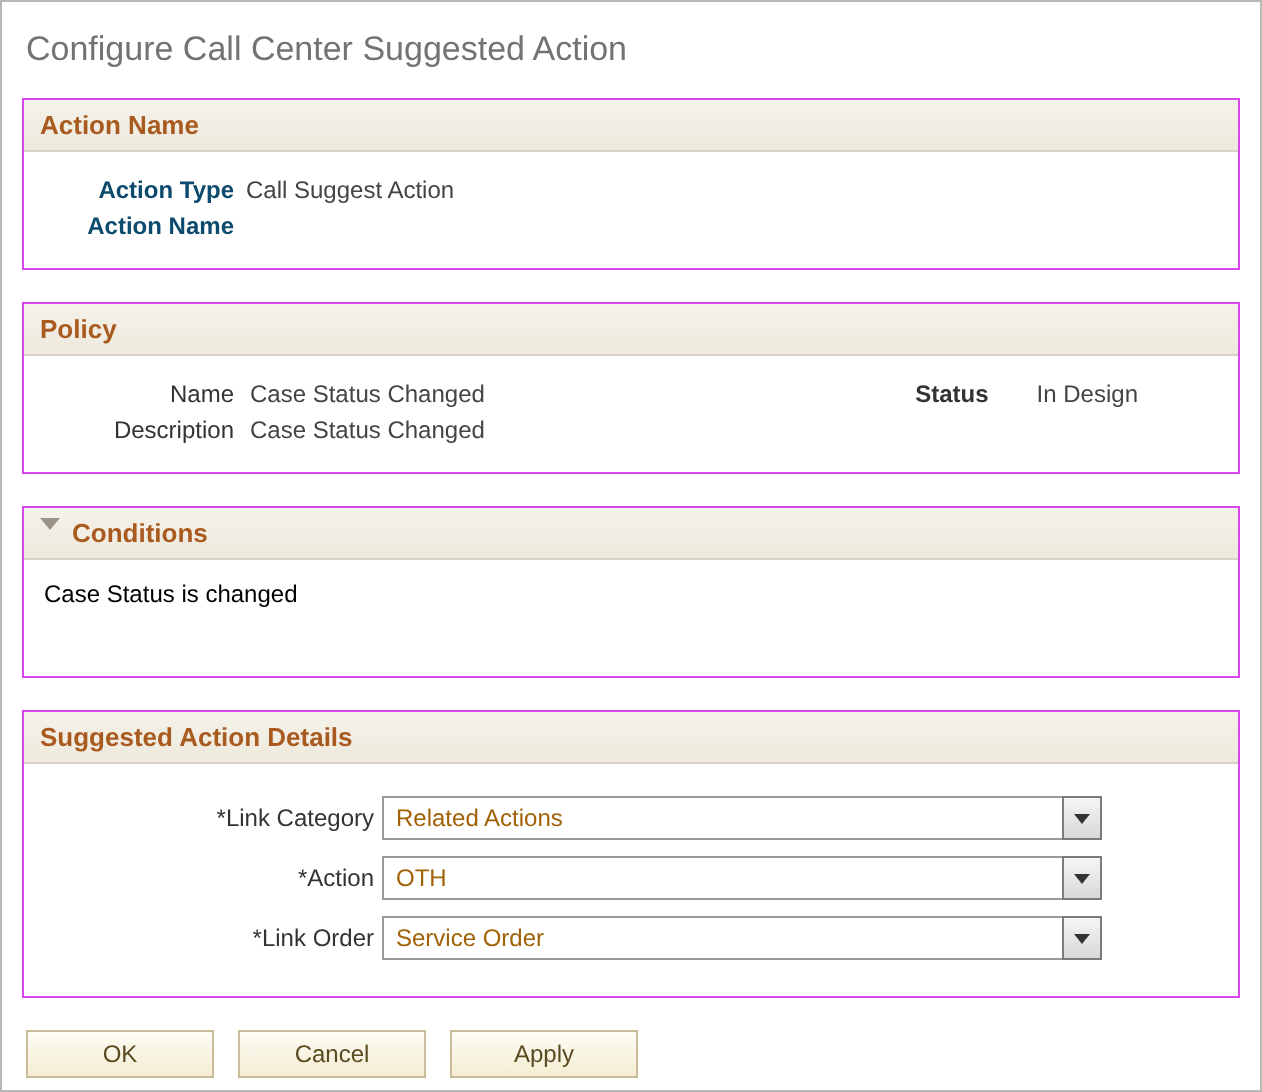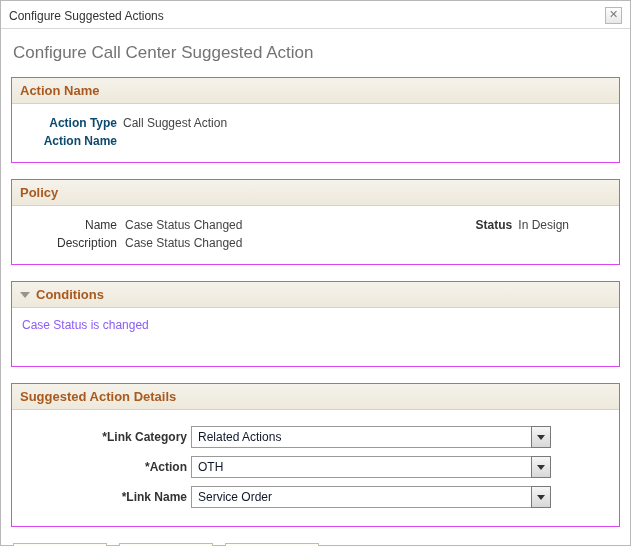--- a/index.html
+++ b/index.html
@@ -3,49 +3,45 @@
 <meta charset="utf-8">
 <style>
   html,body{margin:0;padding:0;font-family:Arial,Helvetica,sans-serif;font-size:12px;color:#333;background:#fff}
   .modal{box-sizing:border-box;width:631px;height:546px;border:1px solid #b8b8b8;position:relative;background:#fff}
   .titlebar{display:flex;align-items:center;justify-content:space-between;padding:6px 8px 4px 8px;border-bottom:1px solid #d7d7d7}
   .close-btn{width:15px;height:15px;border:1px solid #b8b8b8;background:linear-gradient(#fdfdfd,#e8e8e8);color:#7a7a7a;font-size:11px;line-height:13px;text-align:center;cursor:pointer}
   .content{padding:8px 10px 10px 10px}
   .page-title{color:#737373;font-size:17px;margin:6px 0 14px 2px}
   .group{border:1px solid #d946ef;margin-bottom:16px;background:#fff}
   .group-head{background:linear-gradient(#f5f2ea,#eee9dc);color:#a85a1f;font-weight:bold;font-size:13px;padding:5px 8px;border-bottom:1px solid #d7d2c6}
-  .group-head.collapsible{display:flex;align-items:center;gap:6px}
+  .group-head.collapsible{display:flex;align-items:flex-start;gap:6px}
   .tri{width:0;height:0;border-left:5px solid transparent;border-right:5px solid transparent;border-top:6px solid #9a9488;display:inline-block}
   .group-body{padding:8px 10px 10px 10px}
   .row{display:flex;align-items:center;margin:4px 0}
   .lbl{width:95px;text-align:right;font-weight:bold;color:#0c4a6e;padding-right:6px}
   .val{color:#444}
   .policy-row{display:flex;align-items:center;margin:4px 0}
   .policy-lbl{width:95px;text-align:right;font-weight:normal;padding-right:8px}
-  .policy-status{margin-left:auto;display:flex;align-items:center;gap:6px;padding-right:40px}
-  .cond-body{padding:10px 10px 34px 10px;color:#8b5cf6}
+  .policy-status{margin-left:auto;display:flex;align-items:center;gap:24px;padding-right:40px}
+  .cond-body{padding:10px 10px 34px 10px;color:#000000}
   .form-row{display:flex;align-items:center;margin:8px 0}
   .form-lbl{width:165px;text-align:right;padding-right:4px;color:#333}
-  .req{font-weight:bold}
+  .req{font-weight:normal}
   .select{flex:1;max-width:360px;display:flex;align-items:stretch;height:22px}
-  .select-text{flex:1;border:1px solid #9a9a9a;border-right:none;background:#fff;padding:0 6px;display:flex;align-items:center;color:#0f172a;font-size:12px}
+  .select-text{flex:1;border:1px solid #9a9a9a;border-right:none;background:#fff;padding:0 6px;display:flex;align-items:center;color:#a16207;font-size:12px}
   .select-btn{width:18px;border:1px solid #7a7a7a;background:linear-gradient(#f6f6f6,#d8d8d8);display:flex;align-items:center;justify-content:center;cursor:pointer}
   .dd-tri{width:0;height:0;border-left:4px solid transparent;border-right:4px solid transparent;border-top:5px solid #333}
   .btnbar{display:flex;gap:12px;padding-left:2px;margin-top:6px}
   .btn{min-width:64px;height:22px;border:1px solid #c9bd99;background:linear-gradient(#fefcf4,#f4edd3);color:#5a4a1f;font-size:12px;padding:0 14px;display:flex;align-items:center;justify-content:center;cursor:pointer}
 </style>
 </head>
 <body>
 
 <div class="modal">
 
-  <div class="titlebar">
-    <span>Configure Suggested Actions</span>
-    <div class="close-btn">✕</div>
-  </div>
 
   <div class="content">
 
     <div class="page-title">Configure Call Center Suggested Action</div>
 
     <div class="group">
       <div class="group-head">Action Name</div>
       <div class="group-body">
         <div class="row">
           <div class="lbl">Action Type</div>
@@ -103,21 +99,21 @@
           <div class="form-lbl req">*Action</div>
           <div class="select">
             <div class="select-text">OTH</div>
             <div class="select-btn">
                 <span class="dd-tri"></span>
               </div>
           </div>
         </div>
 
         <div class="form-row">
-          <div class="form-lbl req">*Link Name</div>
+          <div class="form-lbl req">*Link Order</div>
           <div class="select">
             <div class="select-text">Service Order</div>
             <div class="select-btn">
                 <span class="dd-tri"></span>
               </div>
           </div>
         </div>
 
       </div>
     </div>

